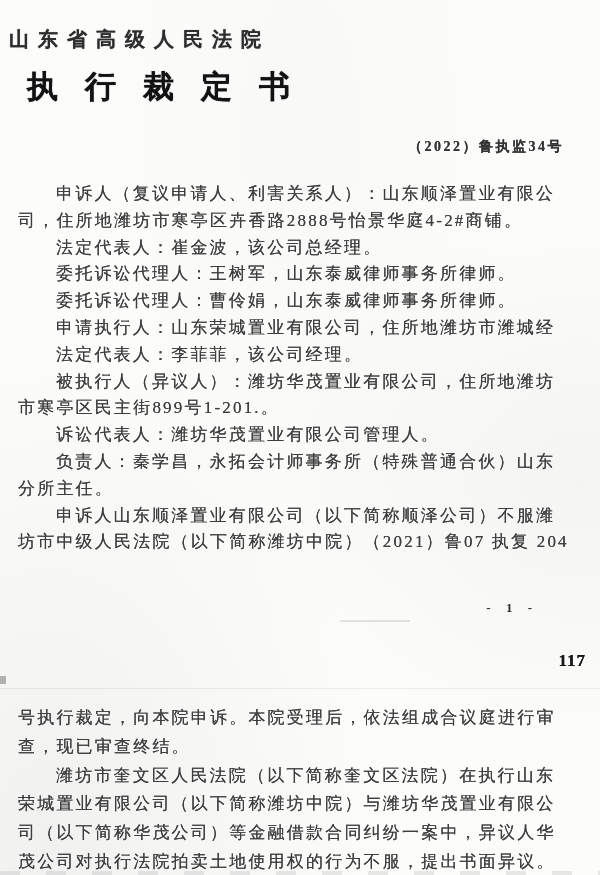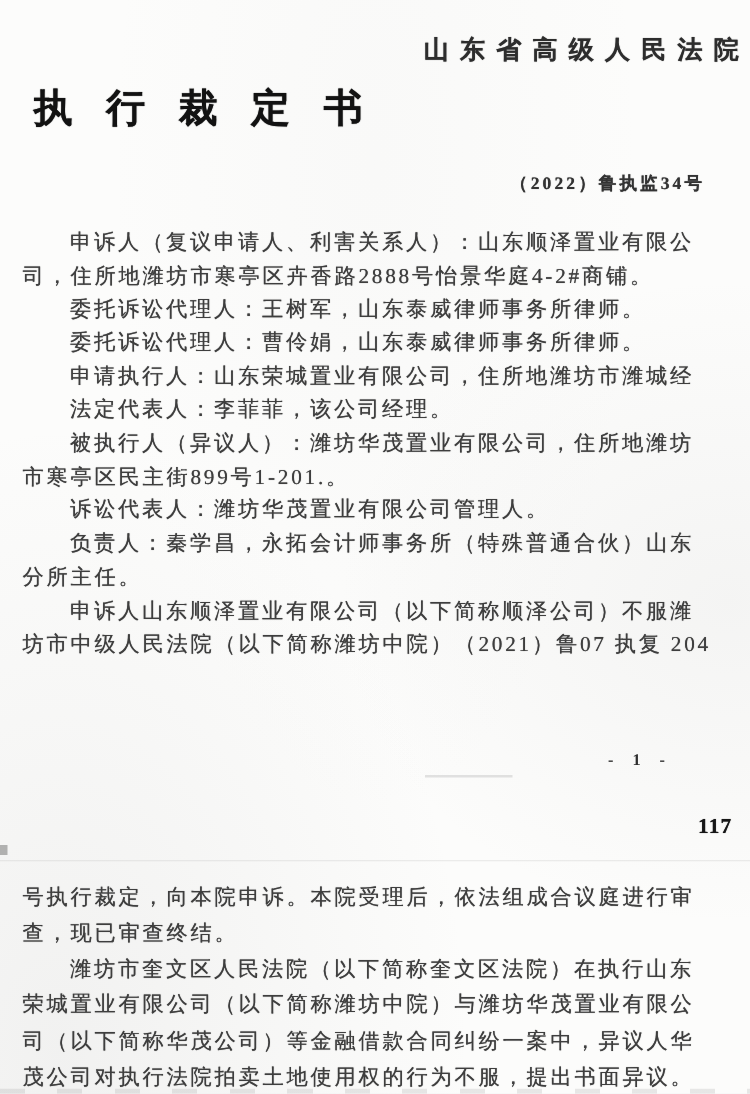--- a/index.html
+++ b/index.html
@@ -14,21 +14,21 @@
     width:600px;height:875px;
     background:
       radial-gradient(ellipse at 8% 96%, rgba(175,175,175,0.14), transparent 42%),
       radial-gradient(ellipse at 97% 55%, rgba(175,175,175,0.10), transparent 38%),
       radial-gradient(ellipse at 50% 15%, rgba(200,200,200,0.06), transparent 50%),
       #fcfcfb;
     overflow:hidden;
   }
   .court{
     position:absolute;top:26px;left:0;right:0;
-    text-align:right;
+    text-align:left;
     font-size:20px;font-weight:bold;
     letter-spacing:9px;padding-left:9px;
     color:#2d2d2d;
     text-shadow:0 0 0.7px rgba(45,45,45,0.85);
     white-space:nowrap;
   }
   .title{
     position:absolute;top:66px;left:0;right:0;
     font-size:31px;font-weight:bold;
     letter-spacing:27px;padding-left:27px;
@@ -96,20 +96,21 @@
 
   <div class="court">山东省高级人民法院</div>
 
   <div class="title">执行裁定书</div>
 
   <div class="caseno">（2022）鲁执监34号</div>
 
   <div class="body body1">
     <div class="line indent">申诉人（复议申请人、利害关系人）：山东顺泽置业有限公</div>
     <div class="line">司，住所地潍坊市寒亭区卉香路2888号怡景华庭4-2#商铺。</div>
+    <div class="line indent">法定代表人：崔金波，该公司总经理。</div>
     <div class="line indent">委托诉讼代理人：王树军，山东泰威律师事务所律师。</div>
     <div class="line indent">委托诉讼代理人：曹伶娟，山东泰威律师事务所律师。</div>
     <div class="line indent">申请执行人：山东荣城置业有限公司，住所地潍坊市潍城经</div>
     <div class="line indent">法定代表人：李菲菲，该公司经理。</div>
     <div class="line indent">被执行人（异议人）：潍坊华茂置业有限公司，住所地潍坊</div>
     <div class="line">市寒亭区民主街899号1-201.。</div>
     <div class="line indent">诉讼代表人：潍坊华茂置业有限公司管理人。</div>
     <div class="line indent">负责人：秦学昌，永拓会计师事务所（特殊普通合伙）山东</div>
     <div class="line">分所主任。</div>
     <div class="line indent">申诉人山东顺泽置业有限公司（以下简称顺泽公司）不服潍</div>

